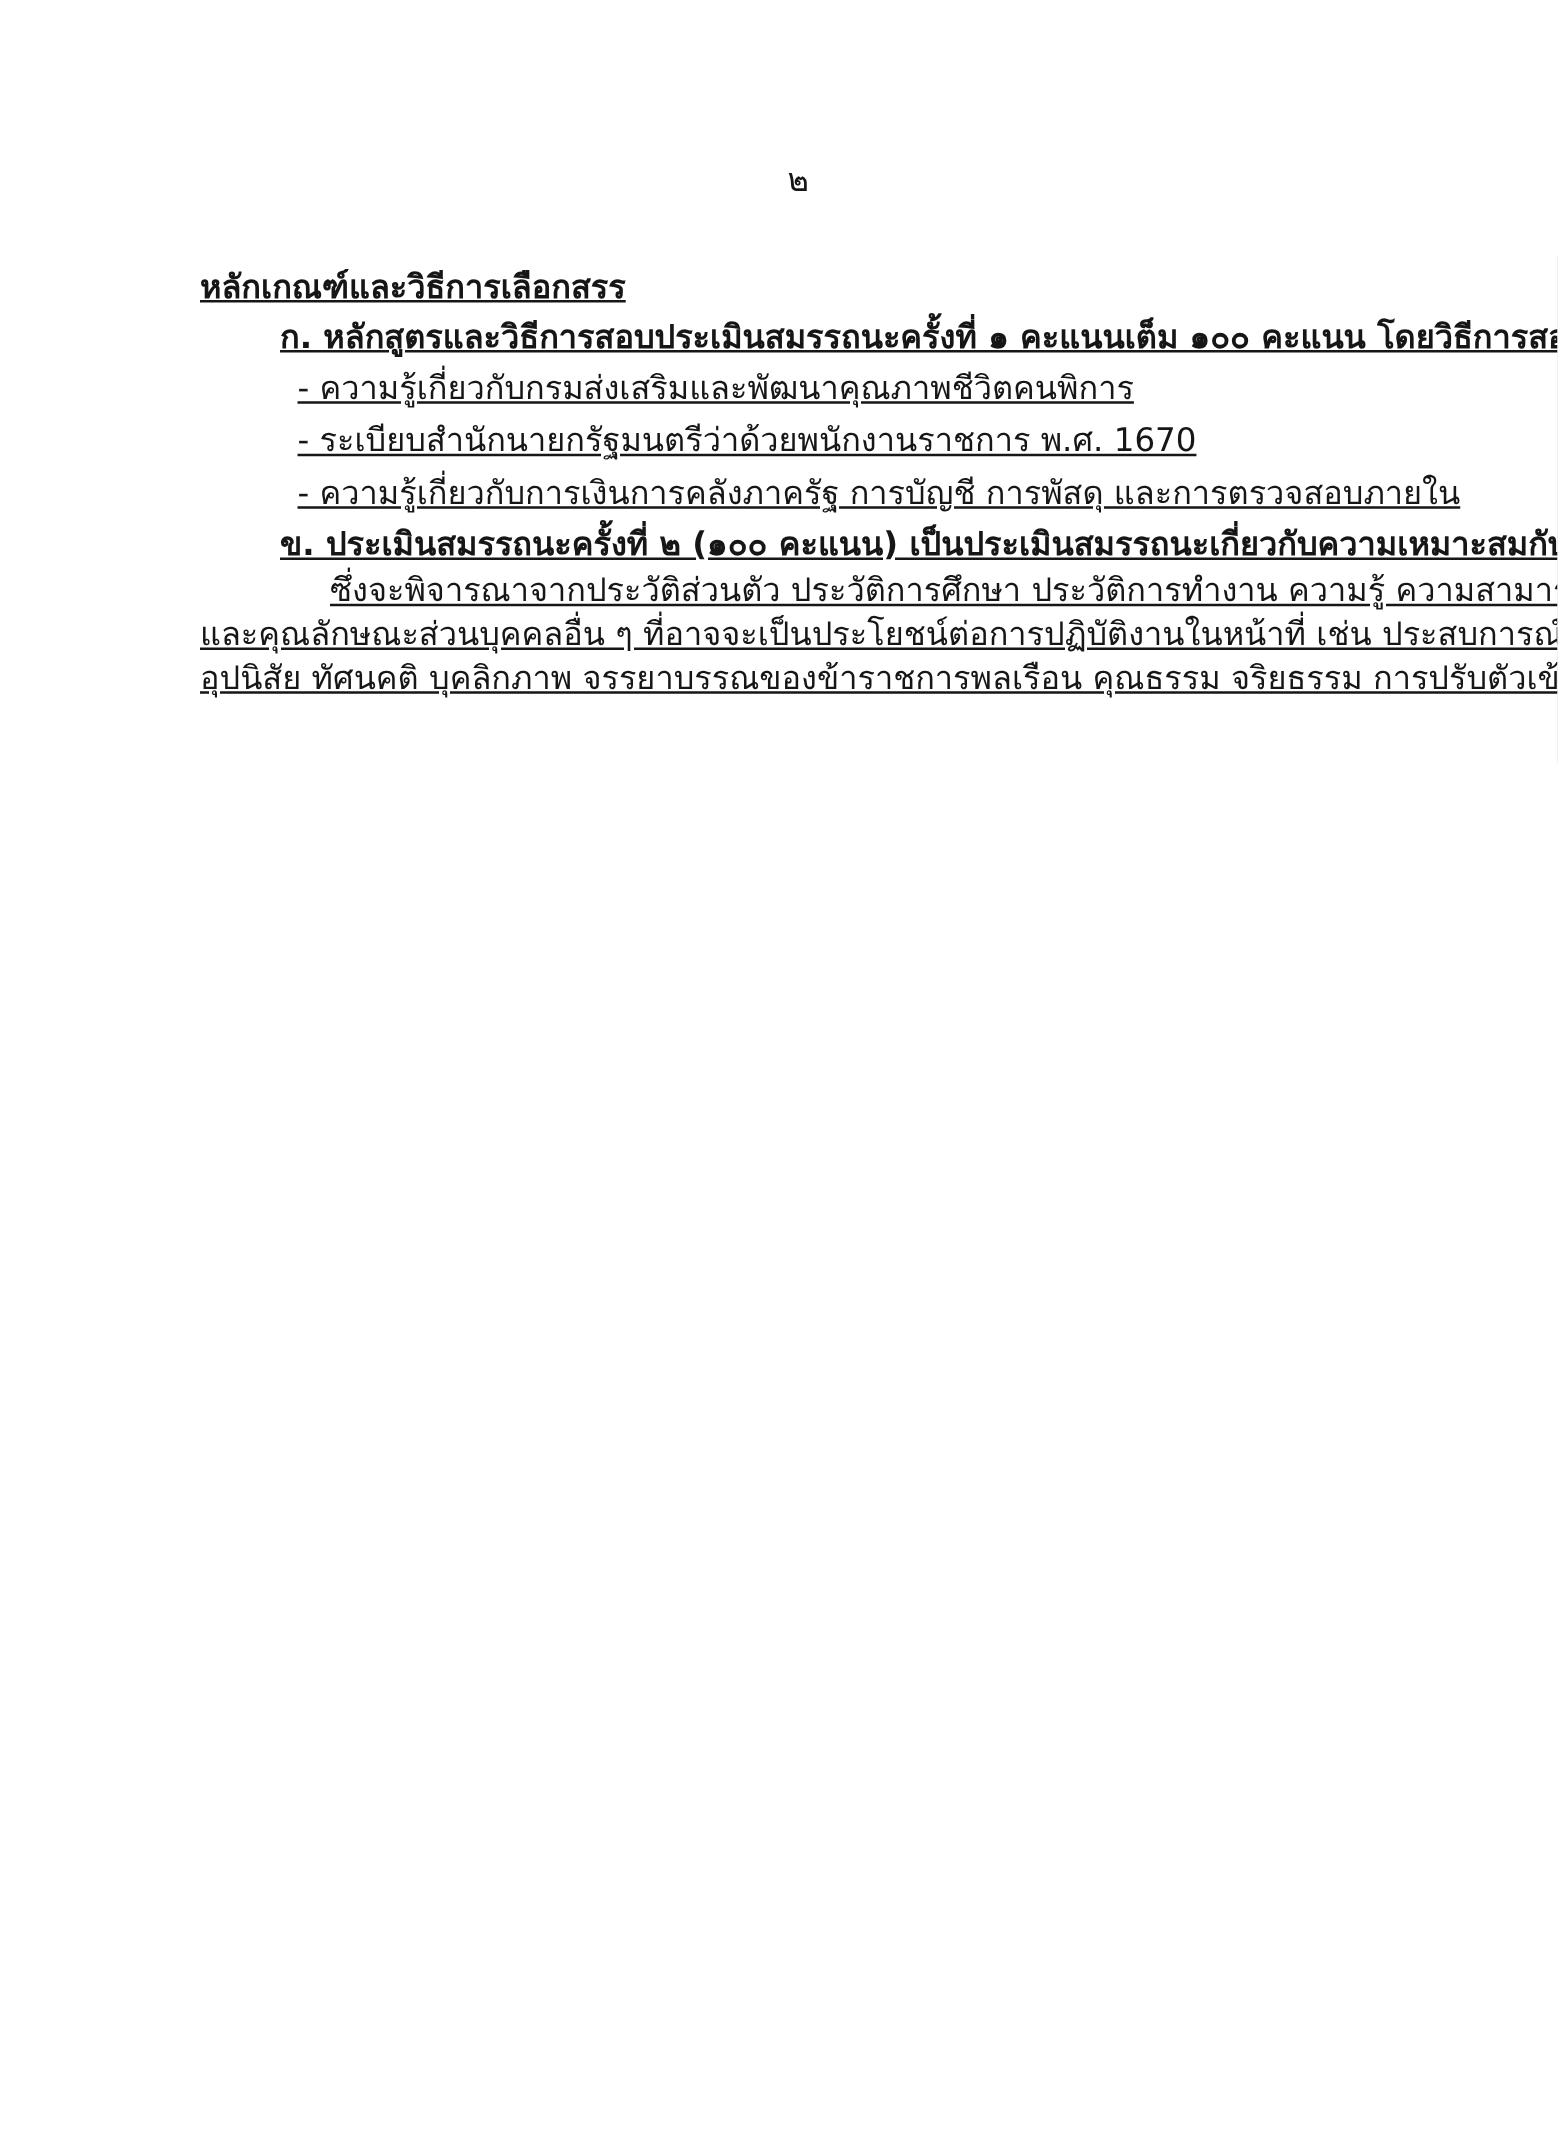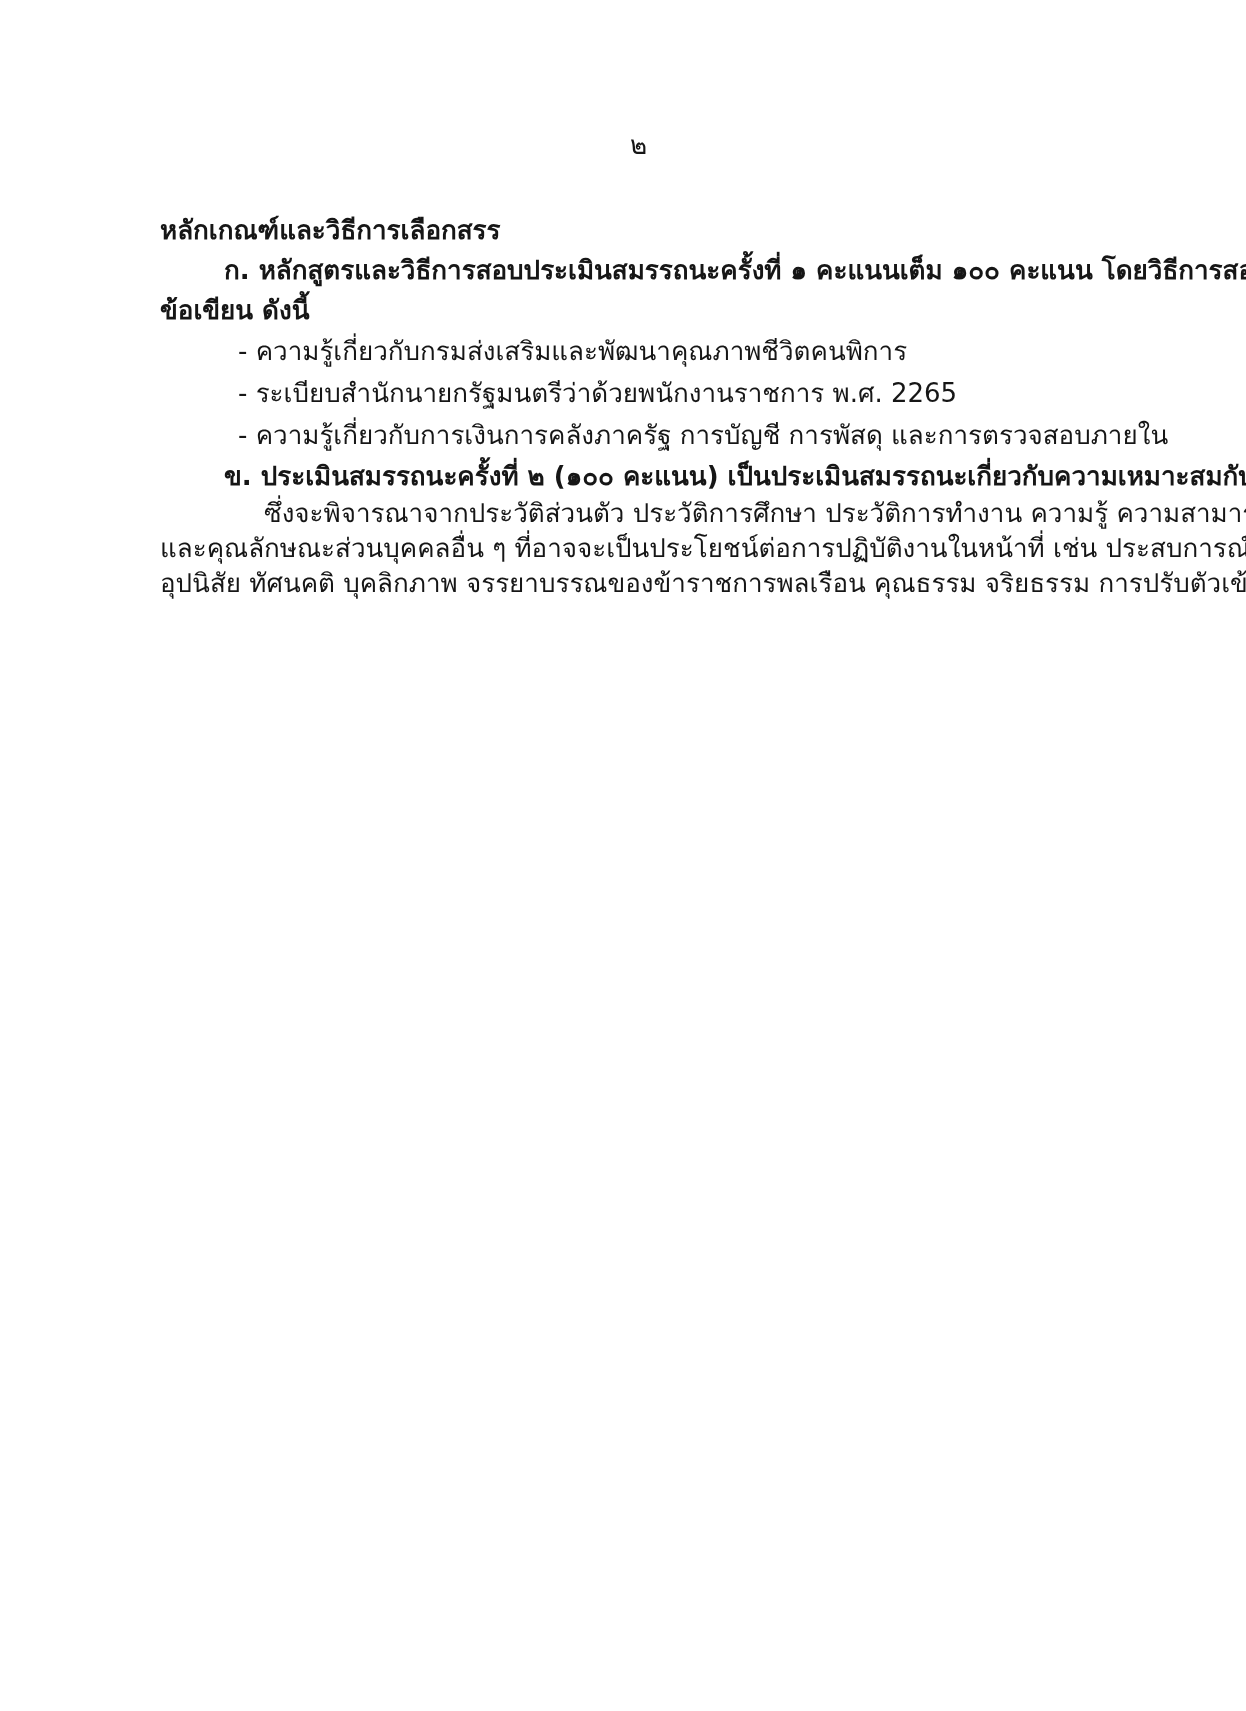--- a/index.html
+++ b/index.html
@@ -27,45 +27,45 @@
   }
   .page-number {
     text-align: center;
     line-height: 34px;
     margin-bottom: 48px;
     letter-spacing: 1px;
   }
   .line {
     line-height: 40px;
     white-space: nowrap;
+    text-decoration: underline;
   }
   .bold { font-weight: bold; }
   .indent-section { padding-left: 64px; }   
   .indent-bullet  { padding-left: 78px; }   
   .indent-para    { padding-left: 104px; }  
   .para .line { line-height: 35px; }
   .topic-list .line { line-height: 42px; }
 </style>
 </head>
 <body>
 
 <div class="page">
   <div class="content">
 
     <div class="page-number">๒</div>
 
     <div class="line bold">หลักเกณฑ์และวิธีการเลือกสรร</div>
 
     <div>
       <div class="line bold indent-section">ก. หลักสูตรและวิธีการสอบประเมินสมรรถนะครั้งที่ ๑ คะแนนเต็ม ๑๐๐ คะแนน โดยวิธีการสอบ</div>
-      <div class="line bold">ข้อเขียน ดังนี้</div>
 
       <div class="topic-list">
         <div class="line indent-bullet">- ความรู้เกี่ยวกับกรมส่งเสริมและพัฒนาคุณภาพชีวิตคนพิการ</div>
-        <div class="line indent-bullet">- ระเบียบสำนักนายกรัฐมนตรีว่าด้วยพนักงานราชการ พ.ศ. 2265</div>
+        <div class="line indent-bullet">- ระเบียบสำนักนายกรัฐมนตรีว่าด้วยพนักงานราชการ พ.ศ. 1670</div>
         <div class="line indent-bullet">- ความรู้เกี่ยวกับการเงินการคลังภาครัฐ การบัญชี การพัสดุ และการตรวจสอบภายใน</div>
       </div>
     </div>
 
     <div>
       <div class="line bold indent-section">ข. ประเมินสมรรถนะครั้งที่ ๒ (๑๐๐ คะแนน) เป็นประเมินสมรรถนะเกี่ยวกับความเหมาะสมกับตำแหน่ง</div>
     </div>
 
     <div class="para">
       <div class="line indent-para">ซึ่งจะพิจารณาจากประวัติส่วนตัว ประวัติการศึกษา ประวัติการทำงาน ความรู้ ความสามารถ พฤติกรรม</div>

